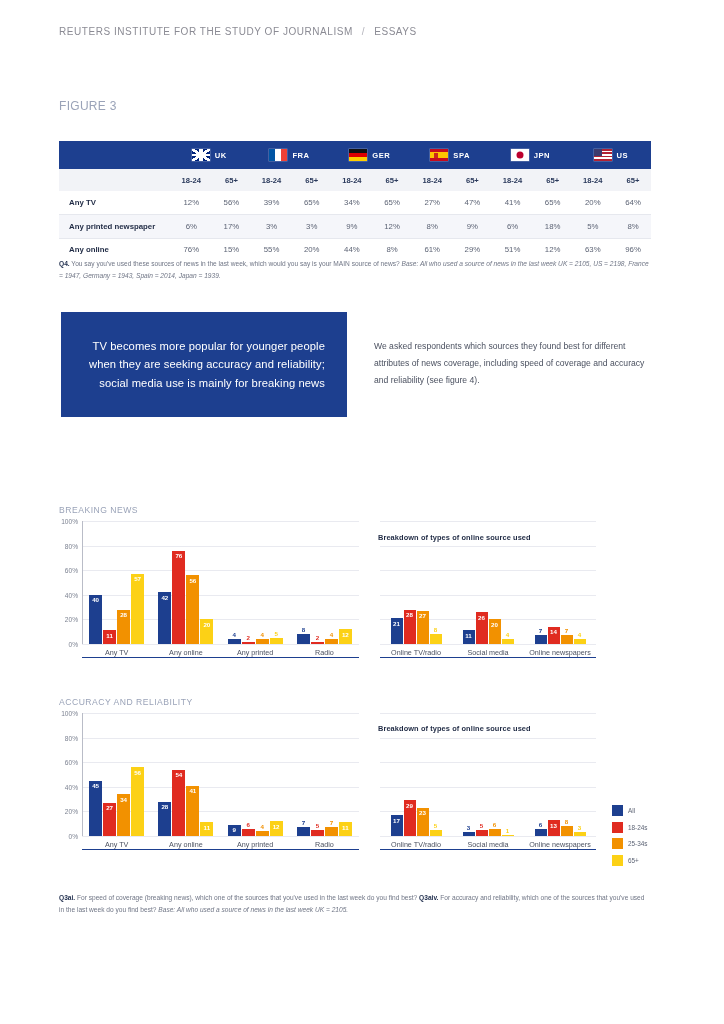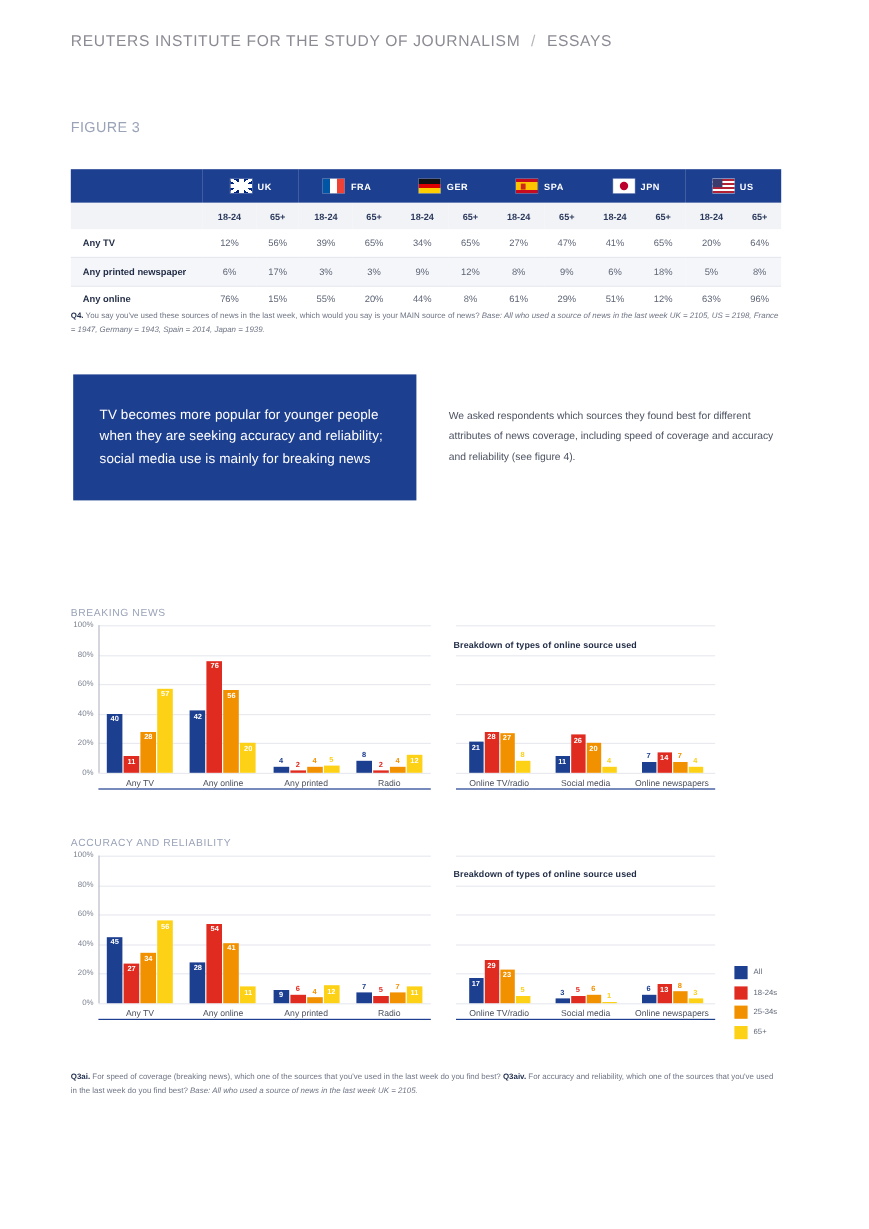--- a/index.html
+++ b/index.html
@@ -4,21 +4,21 @@
 <style>
   html,body{margin:0;padding:0;}
   body{
     width:724px;height:1024px;background:#ffffff;
     font-family:"Liberation Sans", sans-serif;
     color:#333;overflow:hidden;position:relative;
   }
   .page{position:relative;width:724px;height:1024px;}
 
   
-  .runhead{position:absolute;left:59px;top:26px;font-size:13px;letter-spacing:.55px;color:#8b8b94;}
+  .runhead{position:absolute;left:59px;top:26px;font-size:10px;letter-spacing:.55px;color:#8b8b94;}
   .runhead .sep{padding:0 9px;color:#b5b5bd;}
 
   
   .sect{position:absolute;left:59px;}
   .sect h2{margin:0;font-size:12.6px;font-weight:bold;letter-spacing:.25px;color:#1d3f8f;}
   .sect .fig{margin:1px 0 0;font-size:12px;color:#9aa3b8;letter-spacing:.3px;}
 
   
   .tbl{position:absolute;left:59px;top:141px;width:592px;border-collapse:collapse;}
   .tbl td,.tbl th{padding:0;}
@@ -61,21 +61,21 @@
   .drow td.lbl{text-align:left;padding-left:10px;font-weight:bold;color:#1f2a44;font-size:7.8px;}
   .tbl .sepline td{border-bottom:1px solid #e6e8ee;height:0;padding:0;}
 
   
   .note{position:absolute;left:59px;width:592px;font-size:6.6px;line-height:1.75;color:#6f7585;}
   .note b{color:#22304f;}
   .note i{font-style:italic;}
 
   
   .quote{position:absolute;left:61px;top:312px;width:286px;height:105px;background:#1d3f8f;color:#fff;
-    display:flex;align-items:center;justify-content:center;text-align:left;}
+    display:flex;align-items:center;justify-content:center;text-align:right;}
   .quote p{margin:0;padding:0 22px;font-size:11.2px;line-height:1.62;letter-spacing:.1px;}
   .para{position:absolute;left:374px;top:338px;width:277px;font-size:8.6px;line-height:1.95;color:#4b5160;}
 
   
   .chartlbl{position:absolute;font-size:8.6px;letter-spacing:.5px;color:#9aa3b8;}
   .chart{position:absolute;}
   .grid{position:absolute;left:0;right:0;border-top:1px solid #e9eaf0;}
   .axisy{position:absolute;left:0;top:0;bottom:0;border-left:1px solid #b9bcc7;}
   .axisx{position:absolute;left:0;right:0;bottom:0;border-bottom:1.6px solid #1d3f8f;}
   .ytick{position:absolute;right:100%;margin-right:4px;font-size:6.6px;color:#7c8291;white-space:nowrap;transform:translateY(-50%);}

